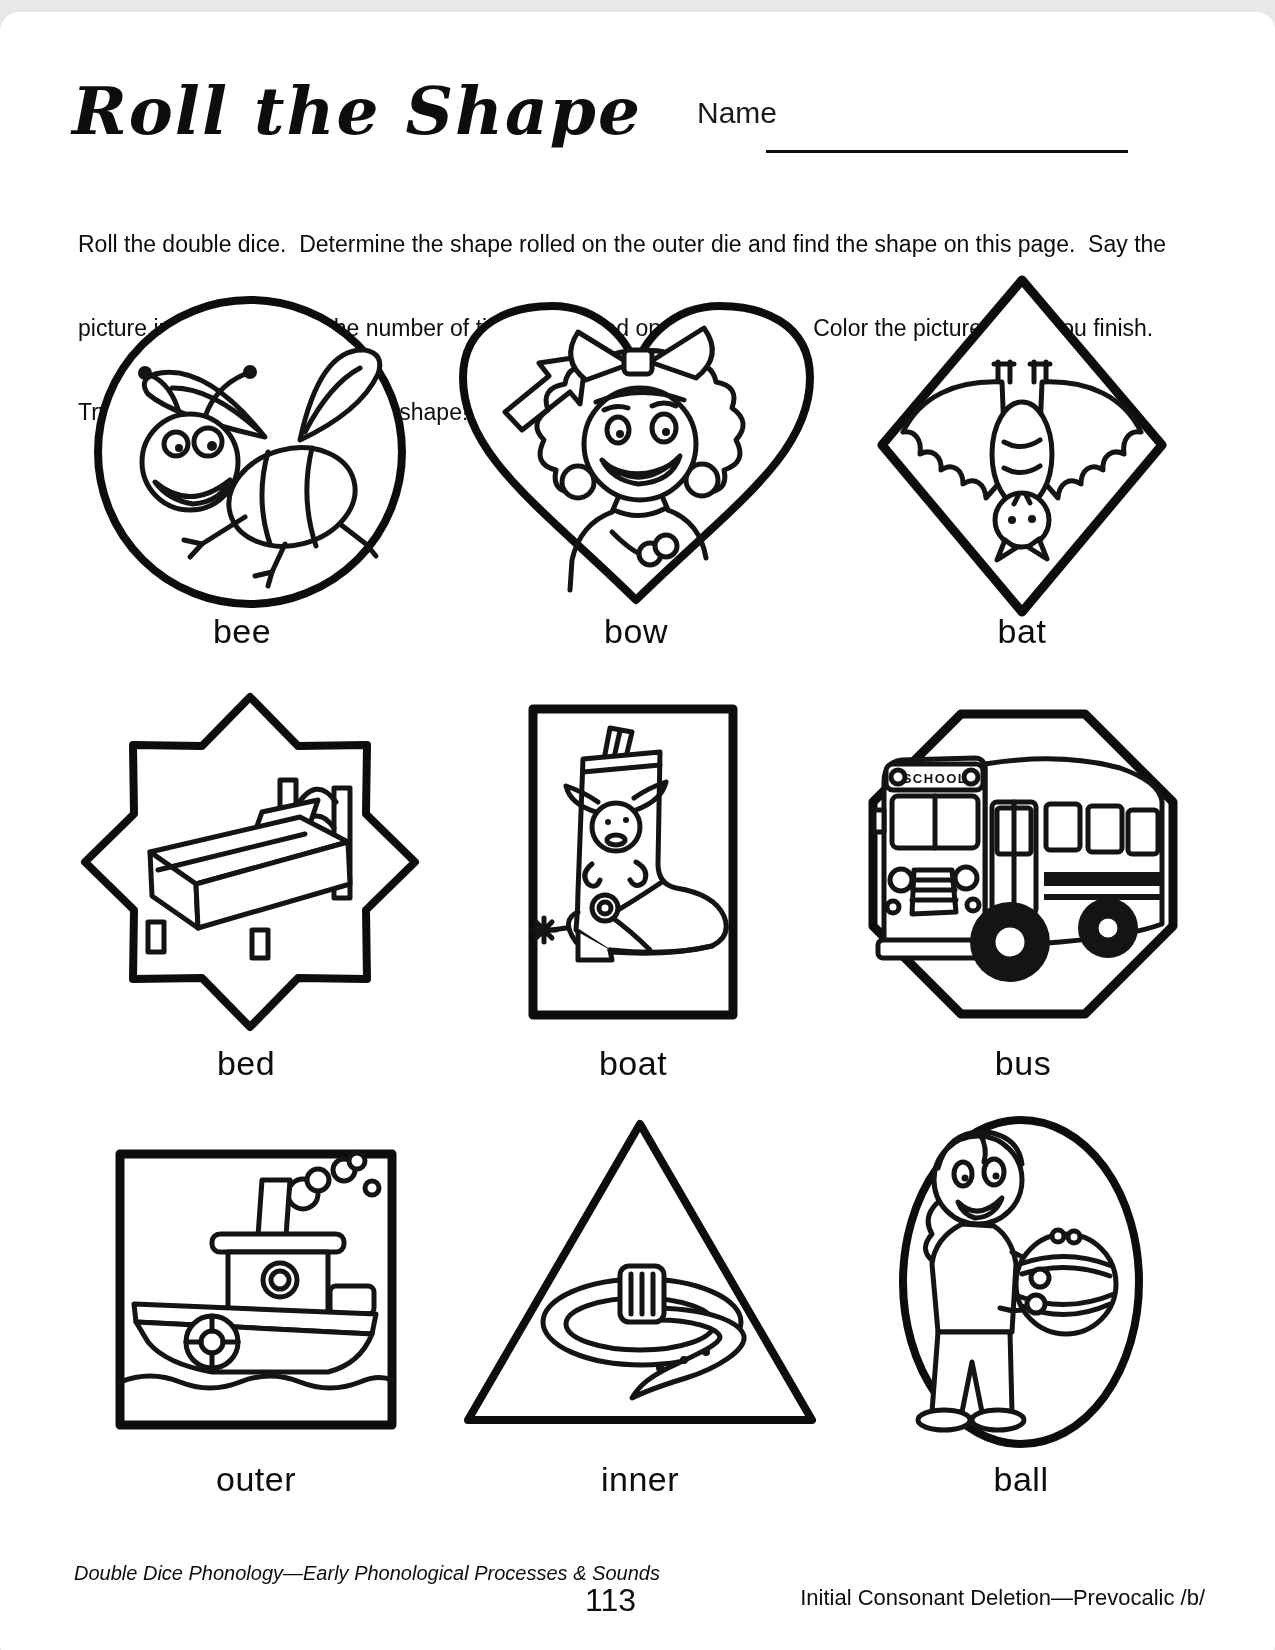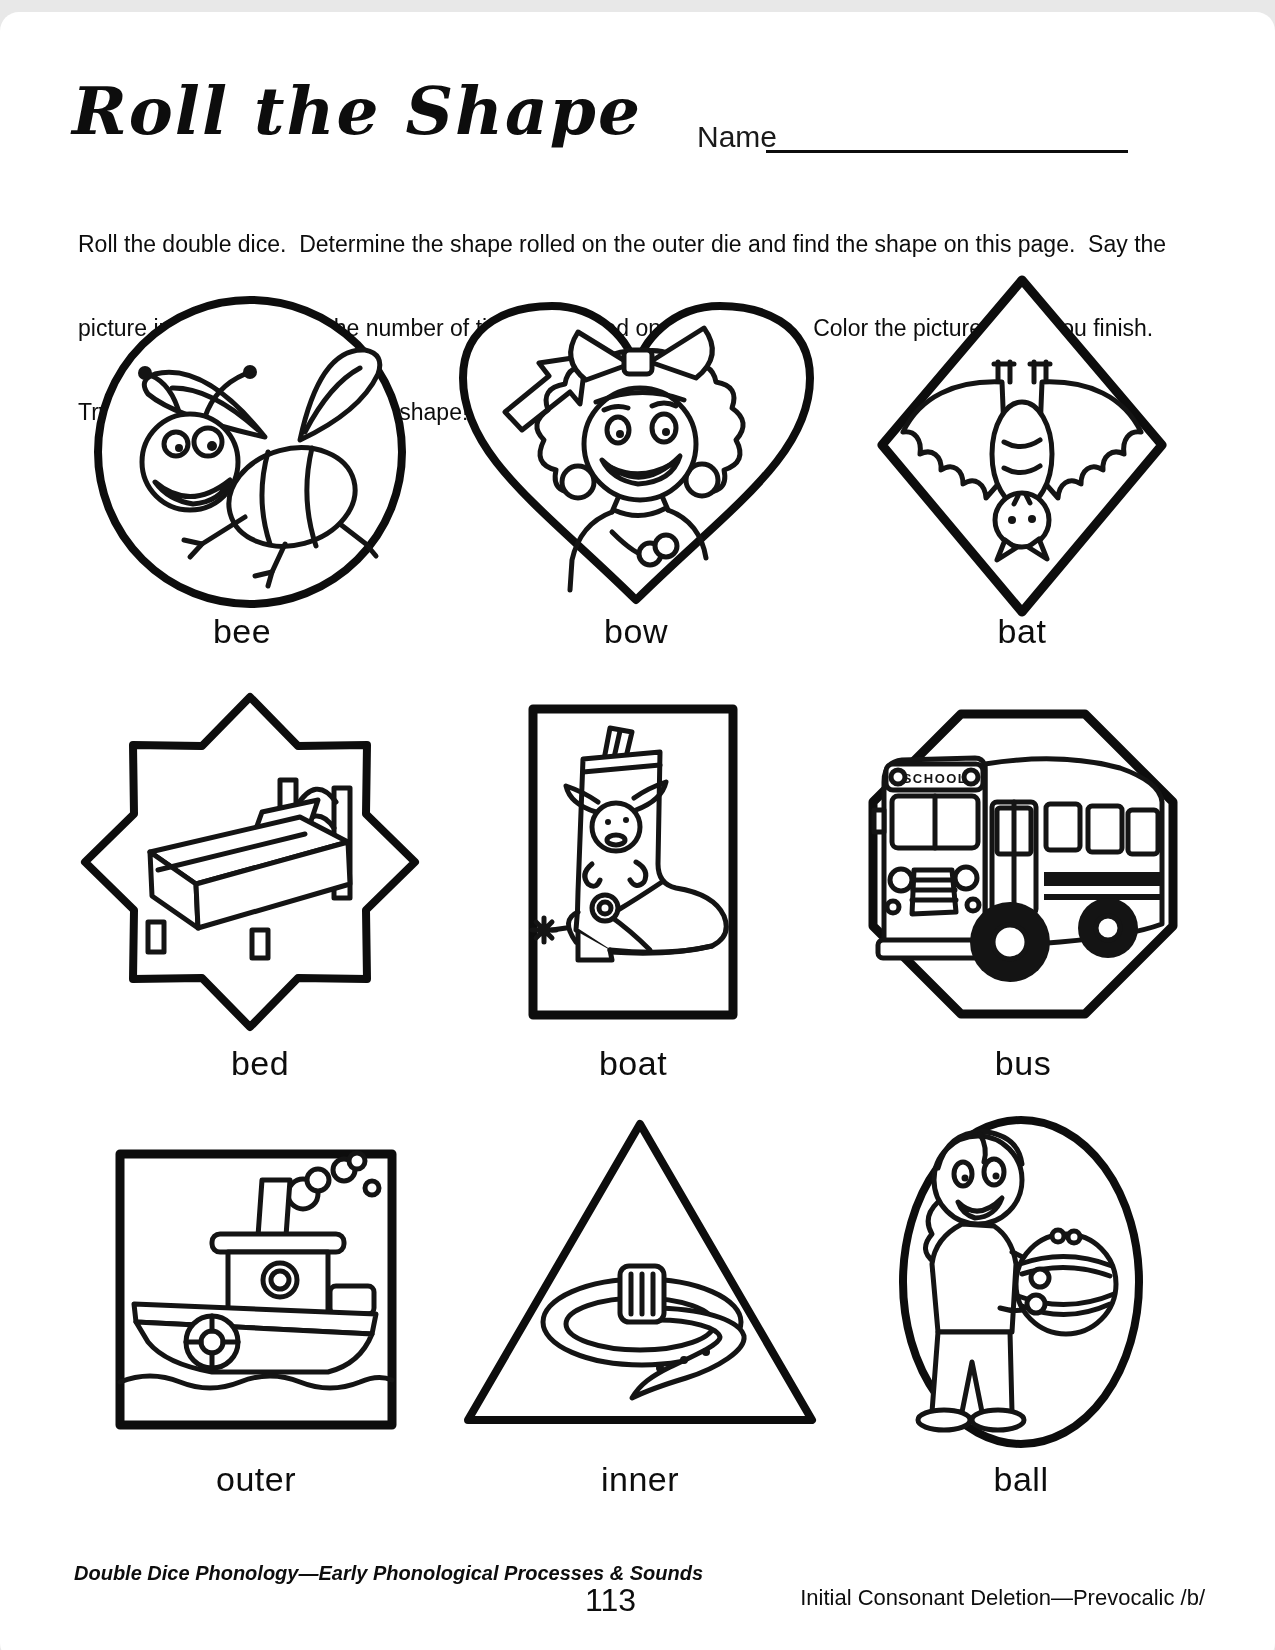--- a/index.html
+++ b/index.html
@@ -7,40 +7,40 @@
     position:relative;width:1275px;height:1650px;background:#ffffff;
     font-family:"Liberation Sans",sans-serif;color:#101010;overflow:hidden;
     margin:12px auto;
     border-radius:19px;
   }
   .title{
     position:absolute;left:72px;top:60px;
     font-family:"DejaVu Serif",serif;font-style:italic;font-weight:700;
     font-size:66px;letter-spacing:2px;color:#0d0d0d;white-space:pre;
   }
-  .name-label{position:absolute;left:697px;top:108px;font-size:30px;color:#1a1a1a;}
+  .name-label{position:absolute;left:697px;top:84px;font-size:30px;color:#1a1a1a;}
   .name-line{position:absolute;left:766px;top:104px;width:362px;height:34px;border-bottom:3px solid #0d0d0d;}
   .instructions{
     position:absolute;left:78px;top:162px;width:1080px;
     font-size:23px;line-height:28px;color:#0d0d0d;white-space:pre;
   }
   .shape-label{
     position:absolute;transform:translateX(-50%);
     font-size:34px;color:#0d0d0d;letter-spacing:0.5px;white-space:pre;
   }
   .art{position:absolute;left:0;top:0;}
   .art *{vector-effect:none;}
   .stroke{fill:none;stroke:#141414;stroke-width:5;stroke-linecap:round;stroke-linejoin:round;}
   .shape{fill:#ffffff;stroke:#0d0d0d;stroke-width:8;stroke-linejoin:round;}
   .shape.thick{stroke-width:9;}
   .wfill{fill:#ffffff;}
   .ink{fill:#141414;stroke:none;}
   .footer-left{
     position:absolute;left:74px;top:1549px;font-size:20px;line-height:25px;
-    font-style:italic;font-weight:700;color:#0d0d0d;
+    font-style:italic;font-weight:400;color:#0d0d0d;
   }
   .footer-page{position:absolute;left:585px;top:1570px;width:100px;text-align:left;font-size:32px;color:#0d0d0d;}
   .footer-right{position:absolute;right:70px;top:1573px;font-size:22px;color:#0d0d0d;}
 </style>
 </head>
 <body>
 
 <div class="page">
 
   <div class="title">Roll the Shape</div>
@@ -283,21 +283,21 @@
         <ellipse class="wfill" cx="944" cy="1408" rx="26" ry="10"></ellipse>
         <ellipse class="wfill" cx="998" cy="1408" rx="26" ry="10"></ellipse>
       </g>
     </g>
   </svg>
 
   <div class="shape-label" style="left:242px;top:600px">bee</div>
   <div class="shape-label" style="left:636px;top:600px">bow</div>
   <div class="shape-label" style="left:1022px;top:600px">bat</div>
 
-  <div class="shape-label" style="left:260px;top:1032px">bed</div>
+  <div class="shape-label" style="left:246px;top:1032px">bed</div>
   <div class="shape-label" style="left:633px;top:1032px">boat</div>
   <div class="shape-label" style="left:1023px;top:1032px">bus</div>
 
   <div class="shape-label" style="left:256px;top:1448px">outer</div>
   <div class="shape-label" style="left:640px;top:1448px">inner</div>
   <div class="shape-label" style="left:1021px;top:1448px">ball</div>
 
   <div class="footer-left">
     <div>Double Dice Phonology—Early Phonological Processes &amp; Sounds</div>
   </div>

